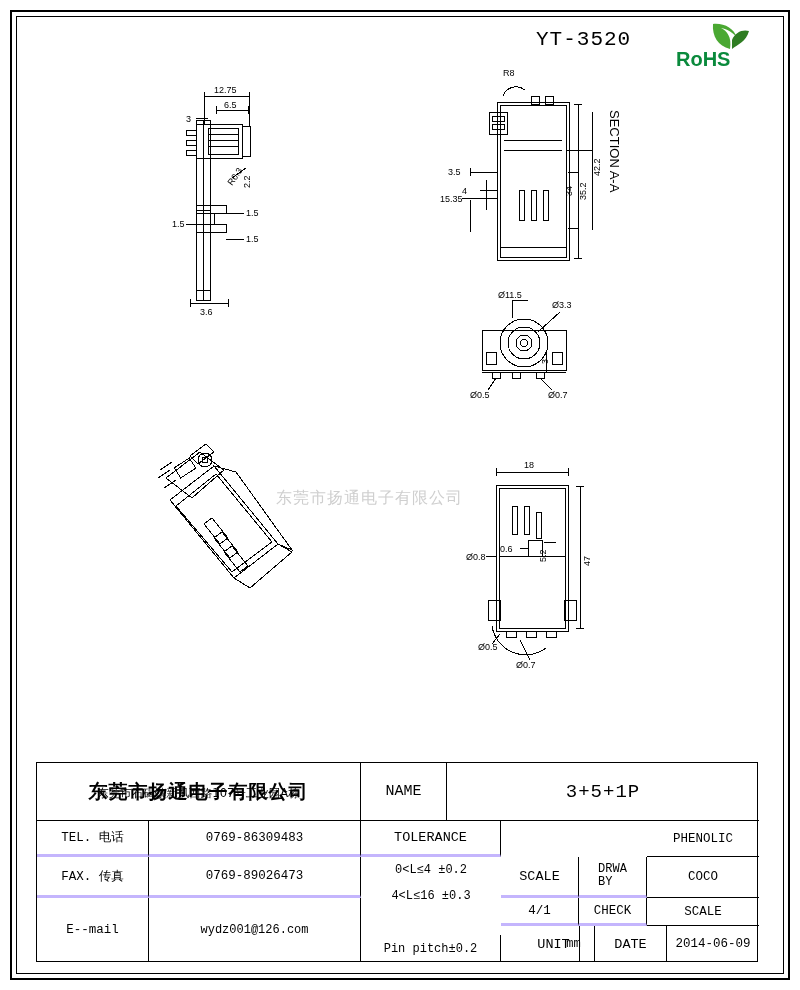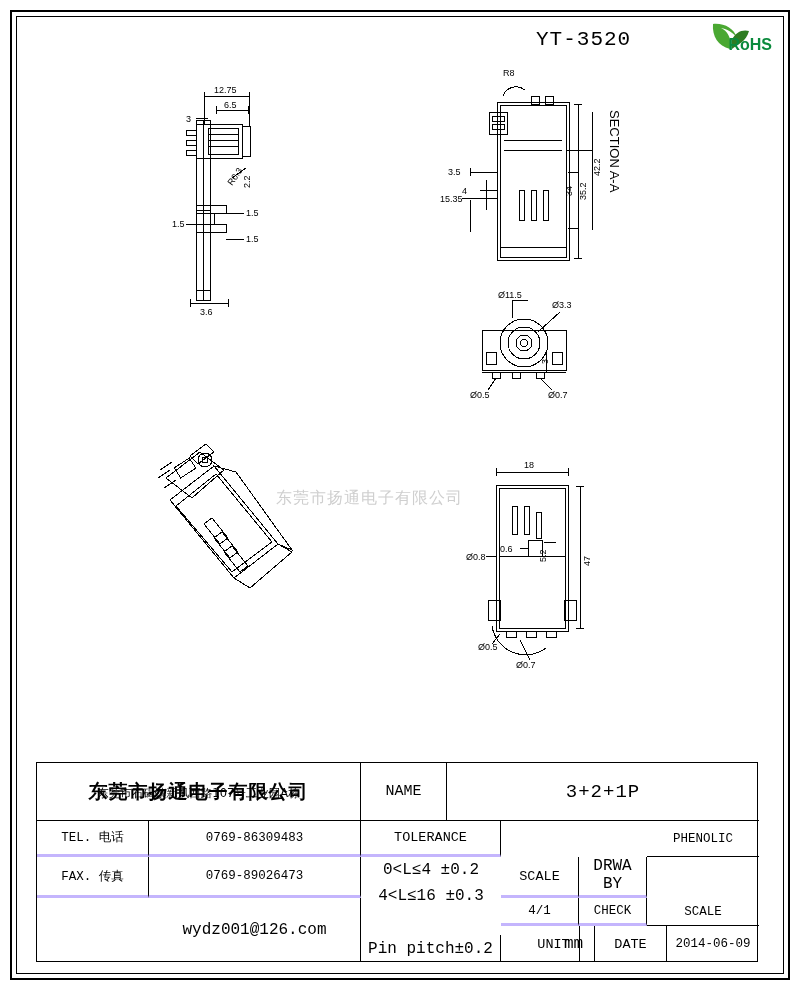--- a/index.html
+++ b/index.html
@@ -4,32 +4,32 @@
 <style>
   html,body{margin:0;padding:0;background:#fff;}
   body{width:800px;height:990px;font-family:"Liberation Sans",sans-serif;color:#000;}
   #sheet{position:relative;width:800px;height:990px;overflow:hidden;}
   .frame-outer{position:absolute;left:10px;top:10px;width:780px;height:970px;border:2px solid #000;box-sizing:border-box;}
   .frame-inner{position:absolute;left:16px;top:16px;width:768px;height:958px;border:1px solid #000;box-sizing:border-box;}
 
   
   .part-no{position:absolute;left:536px;top:28px;font-size:21px;letter-spacing:1px;font-family:"Liberation Sans",sans-serif;}
   .rohs{position:absolute;left:676px;top:22px;width:96px;height:56px;}
-  .rohs .txt{position:absolute;left:0;top:14px;width:96px;text-align:right;font-size:16px;font-weight:bold;color:#0a8a3c;font-family:"Liberation Sans",sans-serif;}
+  .rohs .txt{position:absolute;left:0;top:26px;width:96px;text-align:left;font-size:20px;font-weight:bold;color:#0a8a3c;font-family:"Liberation Sans",sans-serif;}
   .rohs .leaf{position:absolute;left:34px;top:0px;}
 
   
   .draw{position:absolute;left:0;top:0;width:800px;height:990px;pointer-events:none;}
   .wm{position:absolute;left:276px;top:488px;font-size:16px;color:#cfcfcf;letter-spacing:1px;font-family:"Liberation Sans",sans-serif;}
 
   
   .tb{position:absolute;left:36px;top:762px;width:722px;height:200px;border:1px solid #000;box-sizing:border-box;}
   .tb div{box-sizing:border-box;position:absolute;}
   .cellb{border-right:1px solid #000;border-bottom:3px solid #c4b5fd;}
-  .cl{display:flex;align-items:center;justify-content:center;text-align:center;}
+  .cl{display:flex;align-items:center;justify-content:center;text-align:left;}
   .mono{font-family:"Liberation Mono",monospace;}
   .cn{font-family:"DejaVu Sans",sans-serif;}
 
   .company{left:0;top:0;width:324px;height:58px;border-right:1px solid #000;border-bottom:1px solid #000;display:flex;flex-direction:column;align-items:center;justify-content:center;}
   .company .l1{font-size:19px;font-weight:bold;font-family:"DejaVu Sans",sans-serif;letter-spacing:1px;}
   .company .l2{font-size:11.5px;font-family:"DejaVu Sans",sans-serif;margin-top:4px;text-align:right;}
 
   .nameCell{left:324px;top:0;width:86px;height:58px;border-right:1px solid #000;border-bottom:1px solid #000;}
   .nameVal{left:410px;top:0;width:312px;height:58px;border-bottom:1px solid #000;}
   .nameVal span{font-size:19px;letter-spacing:1px;}
@@ -54,21 +54,21 @@
 
   .mailLbl{left:0;top:135px;width:112px;height:64px;border-right:1px solid #000;}
   .mailVal{left:112px;top:135px;width:212px;height:64px;border-right:1px solid #000;}
   .tol3{left:324px;top:146px;width:140px;height:26px;}
   .tol4{left:324px;top:172px;width:140px;height:27px;border-right:1px solid #000;}
   .unitLbl{left:491px;top:163px;width:52px;height:36px;}
   .unitVal{left:516px;top:163px;width:42px;height:36px;}
   .dateLbl{left:558px;top:163px;width:72px;height:36px;font-family:Liberation Mono, monospace;}
   .dateVal{left:630px;top:163px;width:92px;height:36px;}
 
-  .f11{font-size:16px;}
+  .f11{font-size:12px;}
   .f12{font-size:12.5px;}
   .f13{font-size:13.5px;}
   .f15{font-size:15px;}
 </style>
 </head>
 <body>
 
 <div id="sheet">
 
   <div class="frame-outer"></div>
@@ -284,39 +284,41 @@
 
   <div class="tb">
 
     <div class="company">
       <div class="l1">东莞市扬通电子有限公司</div>
       <div class="l2">东莞市石碣镇新风西路107号工业园A栋</div>
     </div>
 
     <div class="nameCell cl mono f15">NAME</div>
     <div class="nameVal cl">
-        <span class="mono">3+2+1P</span>
+        <span class="mono">3+5+1P</span>
       </div>
 
     <div class="telLbl cellb cl mono f12">TEL. 电话</div>
     <div class="telVal cellb cl mono f12">0769-86309483</div>
     <div class="tolLbl cellb cl mono f13">TOLERANCE</div>
     <div class="matVal cl mono f12">PHENOLIC</div>
 
     <div class="faxLbl cellb cl mono f12">FAX. 传真</div>
     <div class="faxVal cellb cl mono f12">0769-89026473</div>
     <div class="tol1 cl mono f11">0&lt;L≤4    ±0.2</div>
     <div class="scaleLbl cellb cl mono f13">SCALE</div>
     <div class="drwaLbl cellb cl mono f11" style="flex-direction:column;line-height:1.1;">DRWA<br>BY</div>
+    <div class="drwaVal cl mono f12">COCO</div>
 
     <div class="tol2 cl mono f11">4&lt;L≤16   ±0.3</div>
     <div class="scaleVal cellb cl mono f12">4/1</div>
     <div class="checkLbl cellb cl mono f12">CHECK</div>
     <div class="checkVal cl mono f12">SCALE</div>
 
+    <div class="mailLbl cl mono f12">E--mail</div>
     <div class="mailVal cl mono f11">wydz001@126.com</div>
     <div class="tol4 cl mono f11">Pin pitch±0.2</div>
     <div class="unitLbl cellb cl mono f13" style="border-bottom:none;">UNIT</div>
     <div class="unitVal cellb cl mono f11" style="border-bottom:none;">mm</div>
     <div class="dateLbl cellb cl mono f13" style="border-bottom:none;">DATE</div>
     <div class="dateVal cl mono f12">2014-06-09</div>
   </div>
 
 </div>
 

